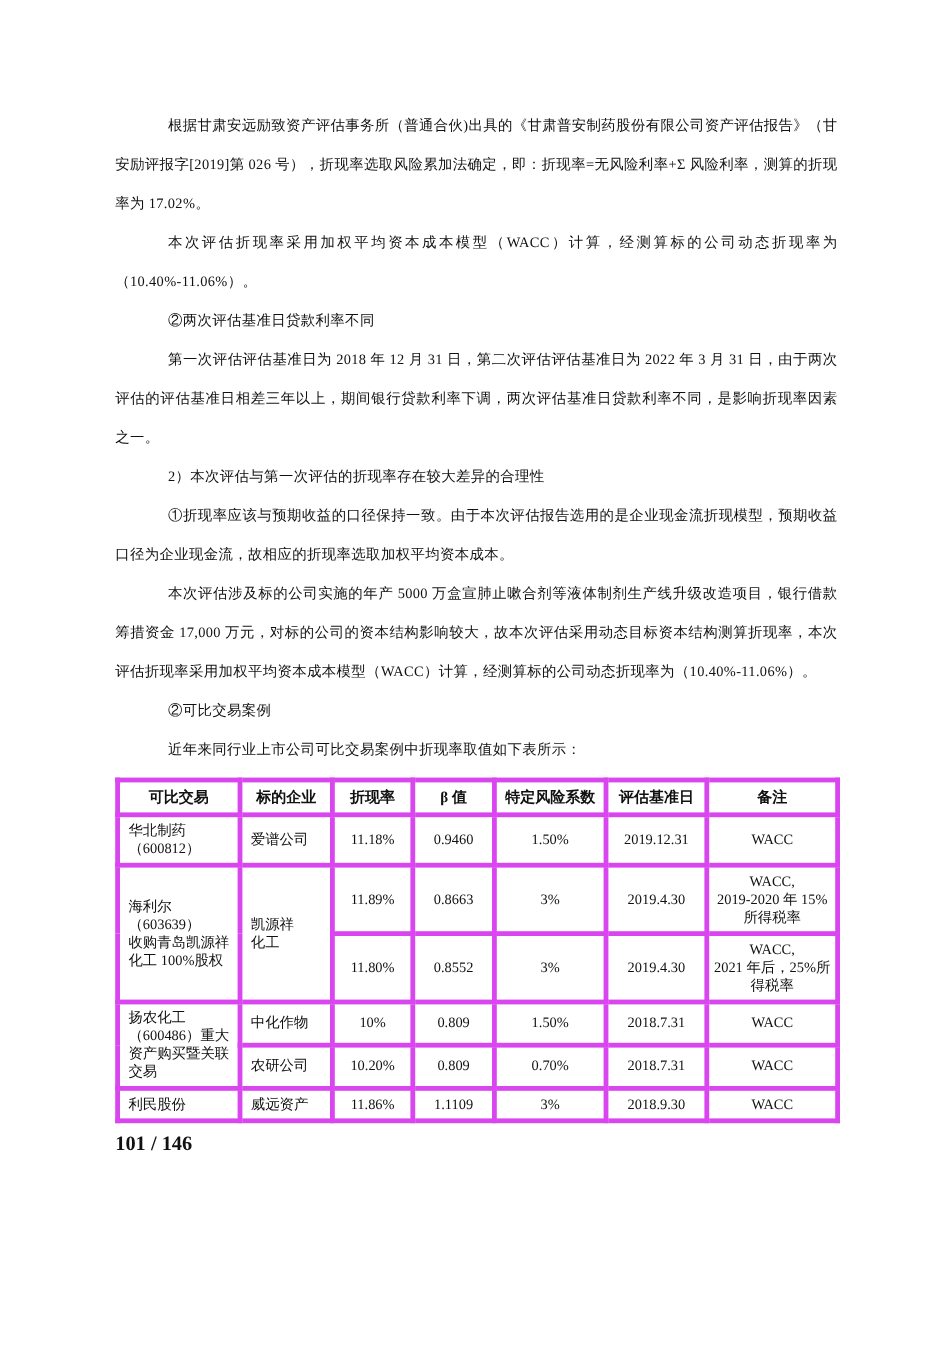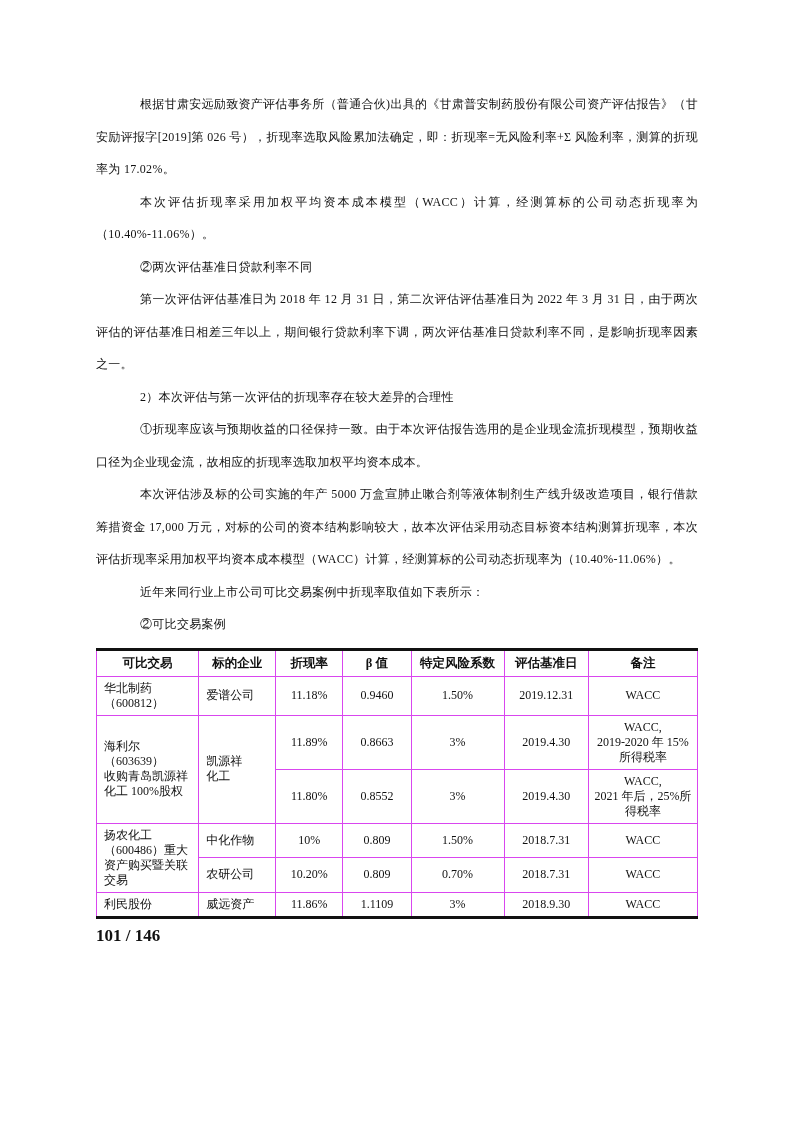--- a/index.html
+++ b/index.html
@@ -34,21 +34,21 @@
     width: 602px;
     border-collapse: collapse;
     table-layout: fixed;
     border-top: 3px solid #111;
     border-bottom: 3px solid #111;
     border-left: 1px solid #333;
     border-right: 1px solid #333;
     font-size: 12px;
   }
   table.cmp th, table.cmp td {
-    border: 1px solid #d946ef;
+    border: 4px solid #d946ef;
     line-height: 15px;
     vertical-align: middle;
     white-space: pre-line;
     overflow: hidden;
   }
   table.cmp th {
     font-size: 12.5px;
     font-weight: bold;
     text-align: center;
     padding: 5px 2px;
@@ -75,22 +75,22 @@
 
 <div class="page">
 
   <p class="para">根据甘肃安远励致资产评估事务所（普通合伙)出具的《甘肃普安制药股份有限公司资产评估报告》（甘安励评报字[2019]第 026 号），折现率选取风险累加法确定，即：折现率=无风险利率+Σ 风险利率，测算的折现率为 17.02%。</p>
   <p class="para">本次评估折现率采用加权平均资本成本模型（WACC）计算，经测算标的公司动态折现率为（10.40%-11.06%）。</p>
   <p class="para">②两次评估基准日贷款利率不同</p>
   <p class="para">第一次评估评估基准日为 2018 年 12 月 31 日，第二次评估评估基准日为 2022 年 3 月 31 日，由于两次评估的评估基准日相差三年以上，期间银行贷款利率下调，两次评估基准日贷款利率不同，是影响折现率因素之一。</p>
   <p class="para">2）本次评估与第一次评估的折现率存在较大差异的合理性</p>
   <p class="para">①折现率应该与预期收益的口径保持一致。由于本次评估报告选用的是企业现金流折现模型，预期收益口径为企业现金流，故相应的折现率选取加权平均资本成本。</p>
   <p class="para">本次评估涉及标的公司实施的年产 5000 万盒宣肺止嗽合剂等液体制剂生产线升级改造项目，银行借款筹措资金 17,000 万元，对标的公司的资本结构影响较大，故本次评估采用动态目标资本结构测算折现率，本次评估折现率采用加权平均资本成本模型（WACC）计算，经测算标的公司动态折现率为（10.40%-11.06%）。</p>
+  <p class="para">②可比交易案例</p>
   <p class="para">近年来同行业上市公司可比交易案例中折现率取值如下表所示：</p>
-  <p class="para">②可比交易案例</p>
 
   <table class="cmp">
     <colgroup>
       <col style="width:102px">
       <col style="width:77px">
       <col style="width:67px">
       <col style="width:68px">
       <col style="width:93px">
       <col style="width:84px">
       <col style="width:109px">

